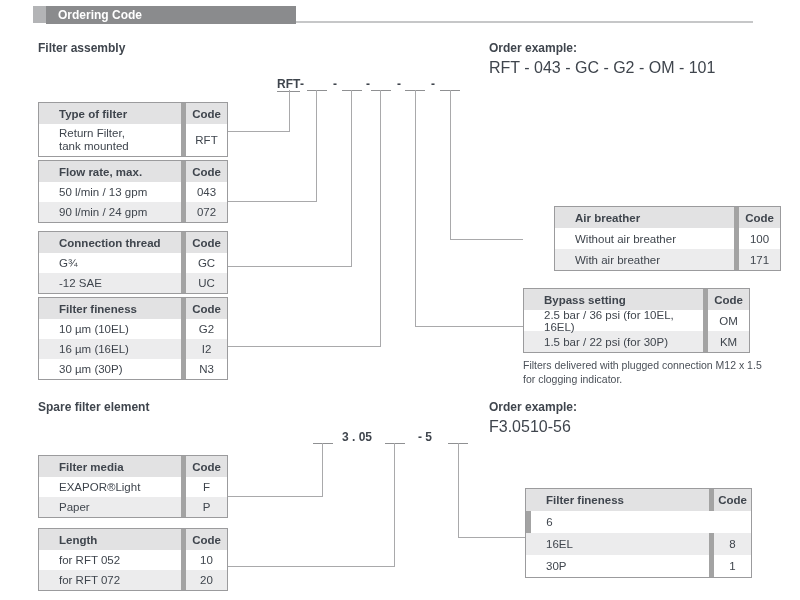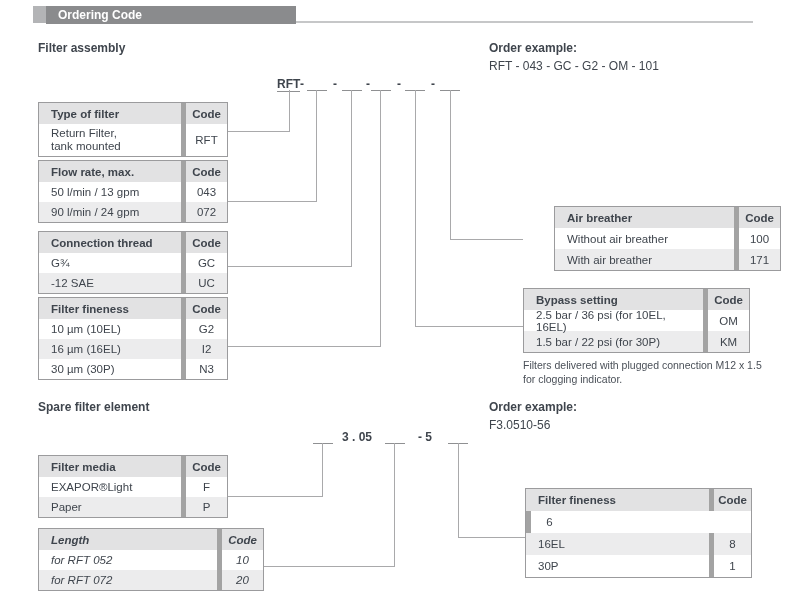--- a/index.html
+++ b/index.html
@@ -8,31 +8,31 @@
   .abs{position:absolute;}
 
   
   .hdr-square{left:33px;top:6px;width:13px;height:17px;background:#b3b4b6;}
   .hdr-bar{left:46px;top:6px;width:250px;height:18px;background:#8a8b8d;color:#ffffff;
            font-size:12px;font-weight:bold;line-height:18px;padding-left:12px;box-sizing:border-box;}
   .hdr-line{left:296px;top:21px;width:457px;height:2px;background:#c6c7c8;}
 
   .section-title{font-size:12px;font-weight:bold;}
   .example-label{font-size:12px;font-weight:bold;}
-  .example-value{font-size:12px;}
+  .example-value{font-size:16px;}
 
   
   .tbl{position:absolute;border:1px solid #9b9b9d;background:#fff;box-sizing:border-box;}
   .tr{display:flex;height:20px;}
   .tr.h21{height:21px;}
   .tr.h22{height:22px;}
   .tr.h32{height:32px;}
   .tr.th{background:#e2e2e3;font-weight:bold;}
   .td{display:flex;align-items:center;font-size:11.5px;box-sizing:border-box;}
-  .td.label{flex:1;padding-left:12px;padding-right:4px;}
+  .td.label{flex:1;padding-left:20px;padding-right:4px;}
   .td.code{width:46px;border-left:5px solid #a3a3a3;justify-content:center;text-align:center;}
   .td.codew42{width:42px;}
   .alt{background:#ececed;}
   .twoline{flex-direction:column;align-items:flex-start;justify-content:center;line-height:13px;}
 
   
   .conn{position:absolute;box-sizing:border-box;}
   .conn-l{border-right:1px solid #a9a9ab;border-bottom:1px solid #a9a9ab;}
   .conn-r{border-left:1px solid #a9a9ab;border-bottom:1px solid #a9a9ab;}
 
@@ -192,21 +192,21 @@
     <div class="tr">
       <div class="td label">EXAPOR®Light</div>
       <div class="td code">F</div>
     </div>
     <div class="tr alt">
       <div class="td label">Paper</div>
       <div class="td code">P</div>
     </div>
   </div>
 
-  <div class="tbl" style="left:38px;top:528px;width:226px;font-style:italic;">
+  <div class="tbl" style="left:38px;top:528px;width:190px;">
     <div class="tr th h21">
       <div class="td label">Length</div>
       <div class="td code">Code</div>
     </div>
     <div class="tr">
       <div class="td label">for RFT 052</div>
       <div class="td code">10</div>
     </div>
     <div class="tr alt">
       <div class="td label">for RFT 072</div>

